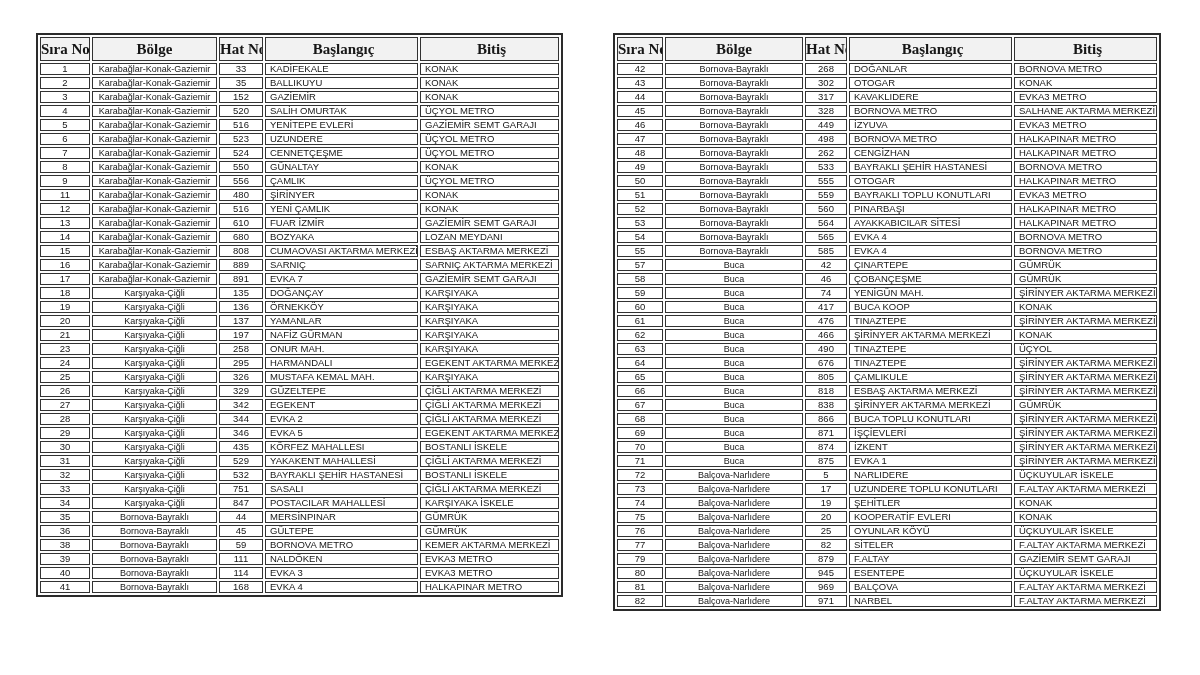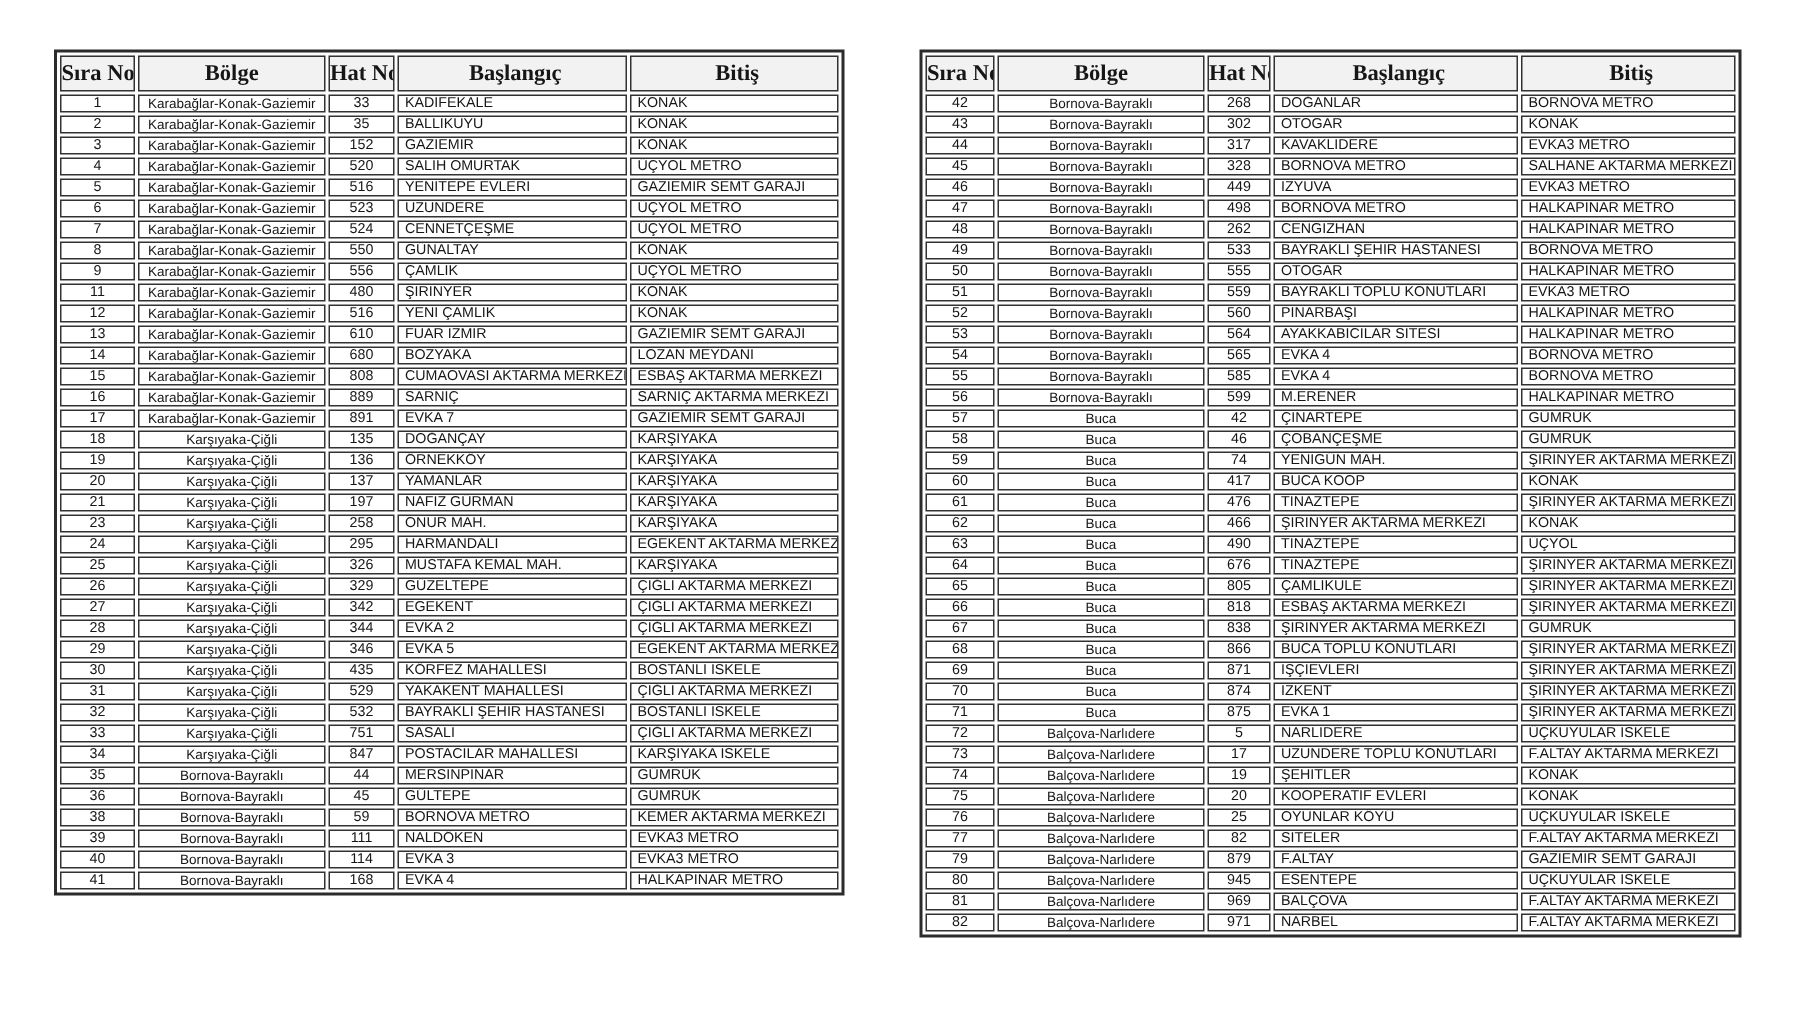--- a/index.html
+++ b/index.html
@@ -457,27 +457,20 @@
           <td class="c-bitis">BORNOVA METRO</td>
         </tr>
         <tr>
           <td class="c-sira">55</td>
           <td class="c-bolge">Bornova-Bayraklı</td>
           <td class="c-hat">585</td>
           <td class="c-baslangic">EVKA 4</td>
           <td class="c-bitis">BORNOVA METRO</td>
         </tr>
         <tr>
-          <td class="c-sira">56</td>
-          <td class="c-bolge">Bornova-Bayraklı</td>
-          <td class="c-hat">599</td>
-          <td class="c-baslangic">M.ERENER</td>
-          <td class="c-bitis">HALKAPINAR METRO</td>
-        </tr>
-        <tr>
           <td class="c-sira">57</td>
           <td class="c-bolge">Buca</td>
           <td class="c-hat">42</td>
           <td class="c-baslangic">ÇINARTEPE</td>
           <td class="c-bitis">GÜMRÜK</td>
         </tr>
         <tr>
           <td class="c-sira">58</td>
           <td class="c-bolge">Buca</td>
           <td class="c-hat">46</td>

